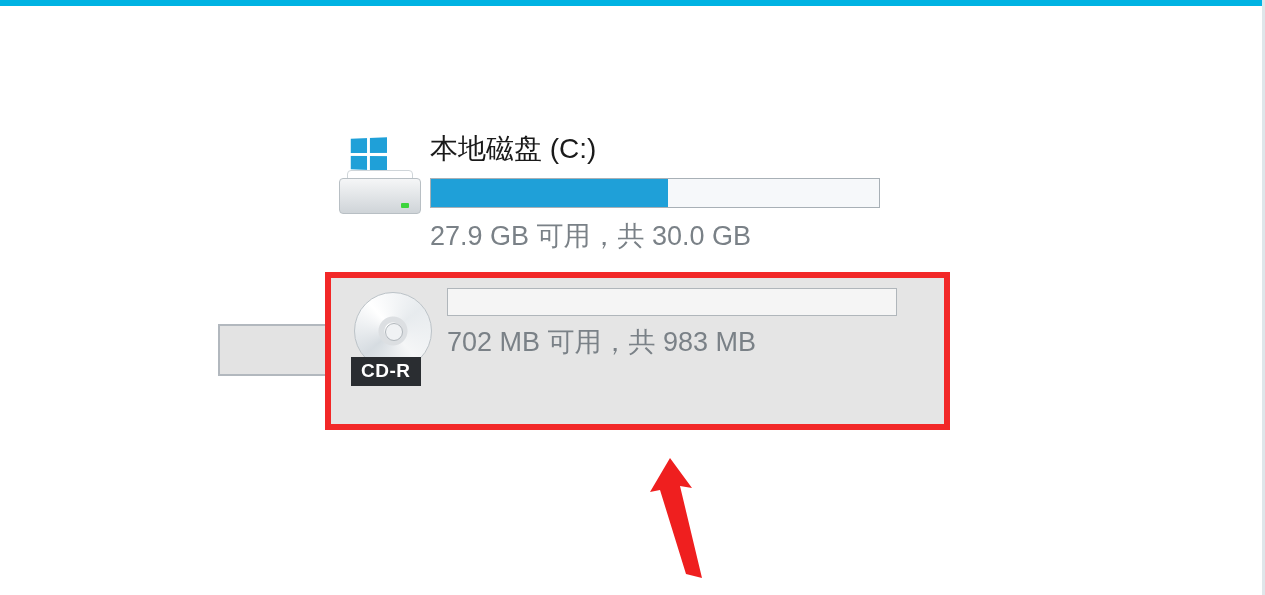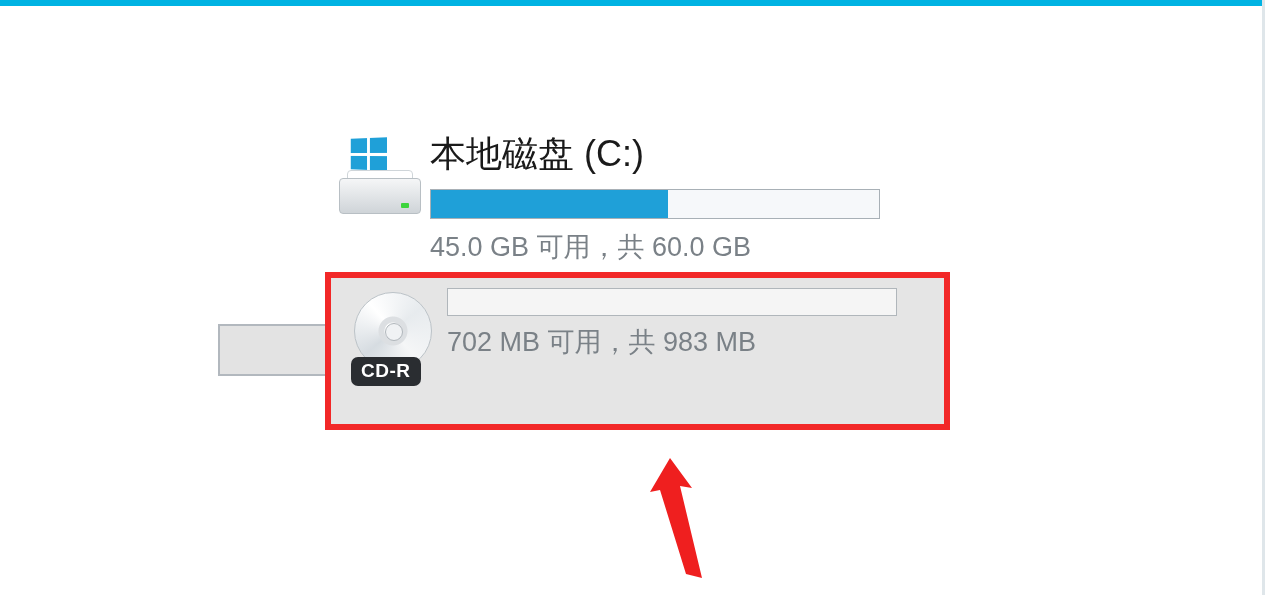--- a/index.html
+++ b/index.html
@@ -34,21 +34,21 @@
     width: 100px;
     display: flex;
     justify-content: center;
     align-items: flex-start;
     padding-top: 22px;
   }
   .drive-body {
     flex: 1;
   }
   .drive-name {
-    font-size: 36px;
+    font-size: 28px;
     color: #1a1a1a;
     margin-bottom: 10px;
   }
   .progress {
     width: 450px;
     height: 30px;
     border: 1px solid #a8b0b6;
     background: #f6f8fa;
     box-sizing: border-box;
     position: relative;
@@ -181,21 +181,21 @@
     border:1px solid #b0b6bb;
   }
   .cdr-badge {
     position: absolute;
     left: 2px; bottom: -2px;
     background: #2a2d31;
     color: #fff;
     font-size: 19px;
     font-weight: 600;
     padding: 3px 10px 4px 10px;
-    border-radius: 7px;
+    border-radius: 0;
     letter-spacing: 0.5px;
   }
 </style>
 </head>
 <body>
 
 <div class="top-bar"></div>
 <div class="right-border"></div>
 
 <div class="left-stub"></div>
@@ -212,21 +212,21 @@
       <div class="hdd-top"></div>
       <div class="hdd-body"></div>
       <div class="hdd-led"></div>
     </div>
   </div>
   <div class="drive-body">
     <div class="drive-name">本地磁盘 (C:)</div>
     <div class="progress">
       <div class="progress-fill" style="width:53%"></div>
     </div>
-    <div class="drive-sub">45.0 GB 可用，共 60.0 GB</div>
+    <div class="drive-sub">27.9 GB 可用，共 30.0 GB</div>
   </div>
 </div>
 
 <div class="drive-g-wrap">
   <div class="drive drive-g">
     <div class="drive-icon-wrap" style="padding-top:6px;width:110px;">
       <div class="disc-wrap">
         <div class="disc"></div>
         <div class="cdr-badge">CD-R</div>
       </div>

